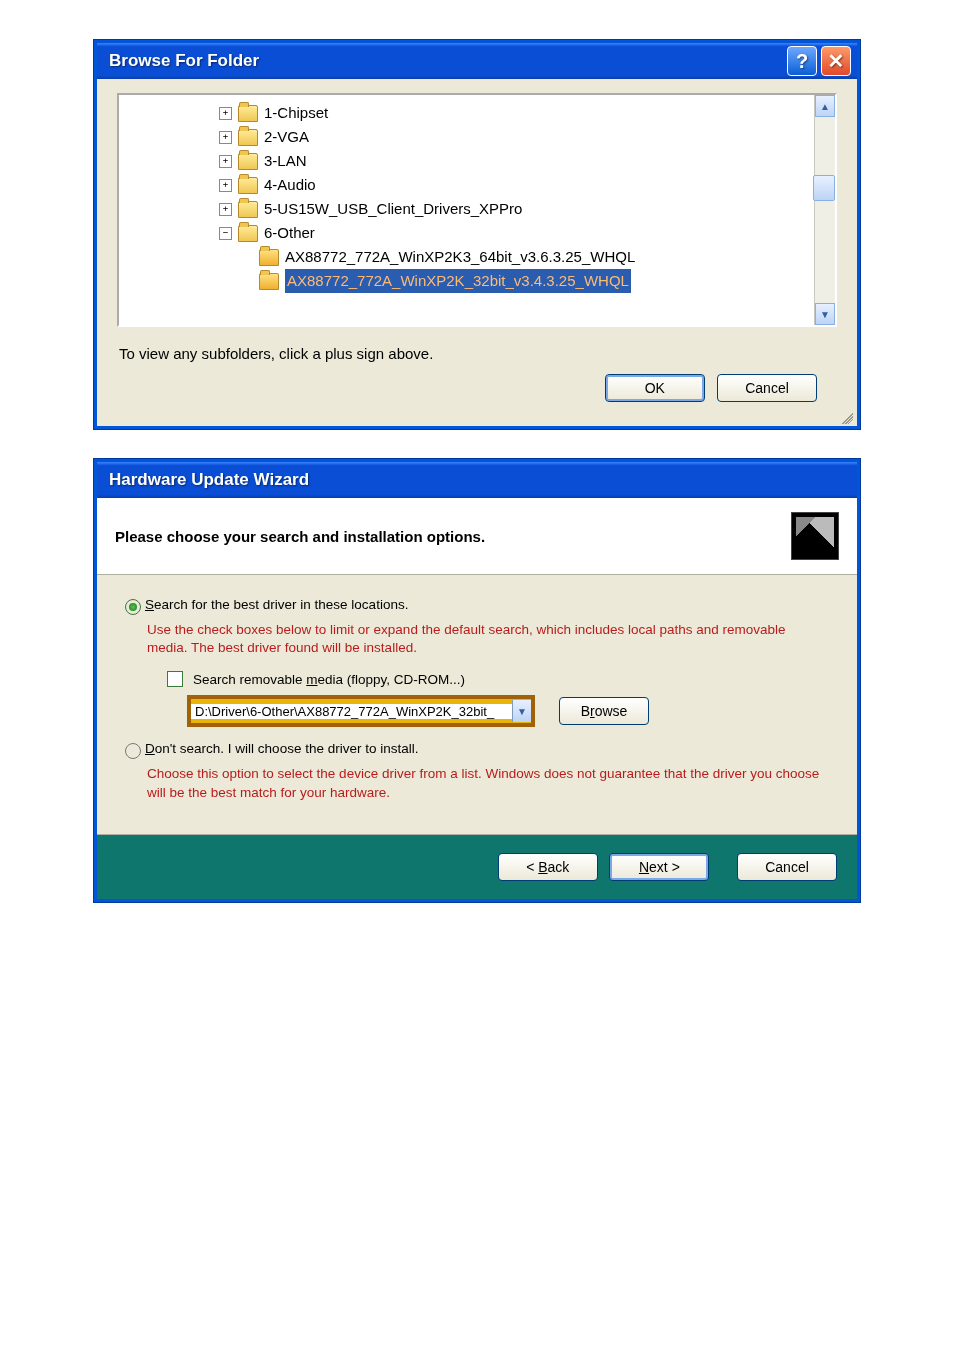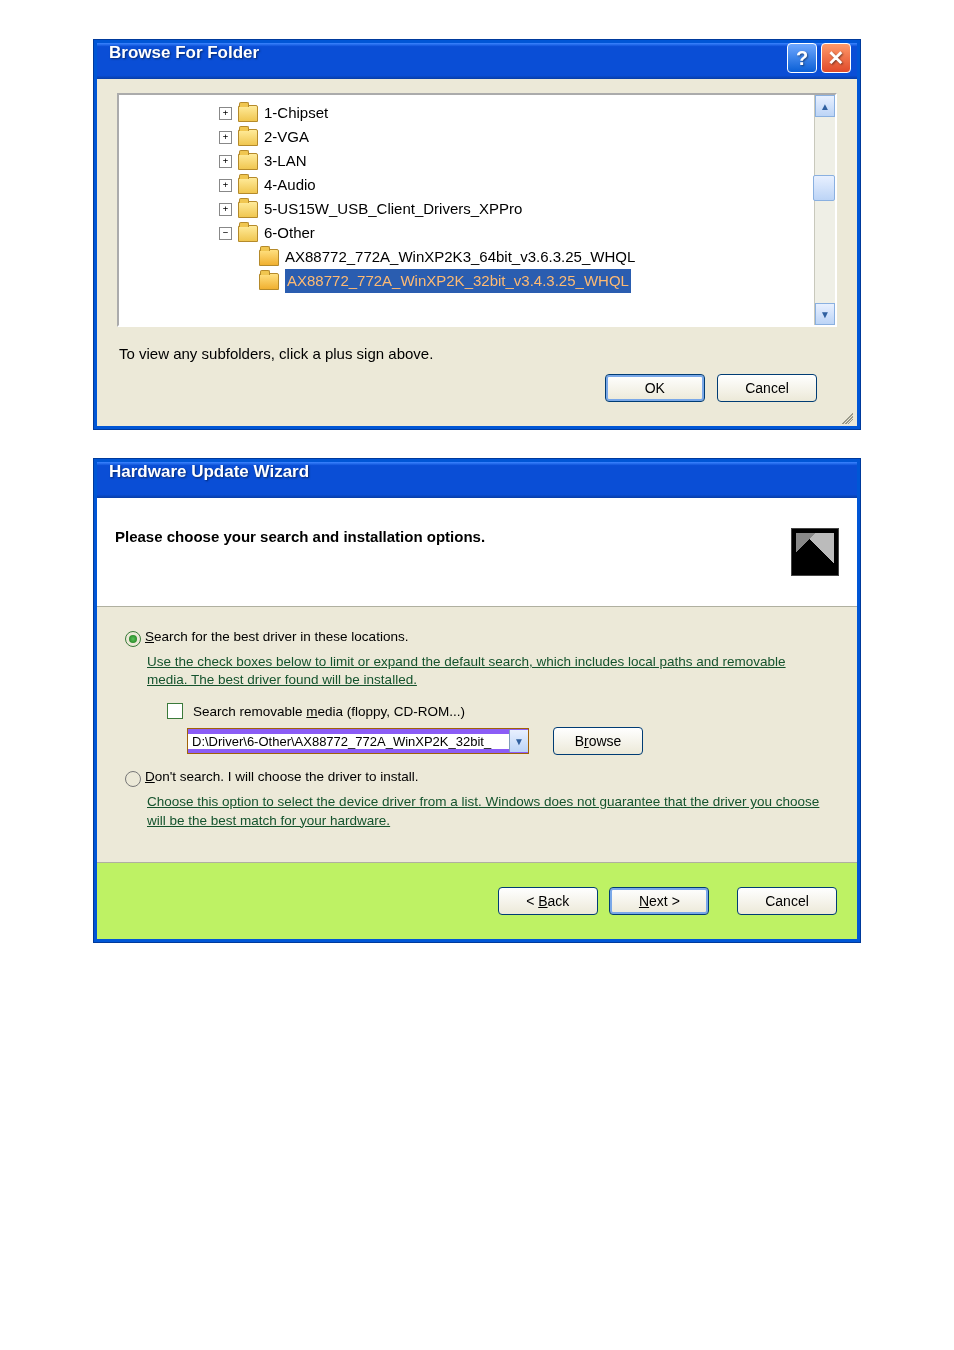--- a/index.html
+++ b/index.html
@@ -15,21 +15,21 @@
     margin: 0 auto 30px auto;
     border: 3px solid #0056d6;
     background: #ece9d8;
     box-shadow: 0 0 0 1px #003a9c;
   }
   .titlebar {
     background: linear-gradient(to bottom, #3a84ff 0%, #0a4ed6 10%, #0a4ed6 90%, #083da6 100%);
     color: #fff;
     height: 36px;
     display: flex;
-    align-items: flex-start;
+    align-items: center;
     padding: 0 6px 0 12px;
     font-weight: bold;
     font-size: 17px;
     text-shadow: 1px 1px 2px rgba(0,0,0,0.5);
   }
   .titlebar .title { flex: 1; }
   .titlebar .ctlbtn {
     width: 28px;
     height: 28px;
     margin-left: 4px;
@@ -136,23 +136,23 @@
     font-size: 14px;
     margin-left: 8px;
     padding: 0 12px;
     cursor: pointer;
   }
   .xp-btn.default { box-shadow: 0 0 0 2px #7aa8e8 inset; }
 
   
   .wizard-head {
     background: #fff;
-    padding: 30px 18px;
+    padding: 14px 18px;
     display:flex;
-    align-items:flex-start;
+    align-items:center;
     border-bottom: 1px solid #b0b0a0;
   }
   .wizard-head .hlabel { font-weight: bold; font-size: 15px; flex:1; }
   .wizard-icon {
     width: 46px; height: 46px;
     background: #000;
     border: 1px solid #444;
     position: relative;
     overflow: hidden;
   }
@@ -180,23 +180,22 @@
     flex-shrink:0;
   }
   .radio.checked::after {
     content:""; position:absolute; inset:3px;
     background: radial-gradient(circle,#58c058,#1a7a1a);
     border-radius:50%;
   }
   .radio.unchecked { border-color:#777; }
   .desc {
     margin: 6px 0 14px 22px;
-    color:#14532d;
+    color:#b91c1c;
     line-height:1.35;
-    text-decoration:underline;
   }
   .subopts { margin-left: 42px; }
   .check-row { display:flex; align-items:center; gap:10px; margin: 6px 0; }
   .chk {
     width:14px; height:14px;
     border:1px solid #3a7a3a;
     background:#fff;
     position:relative;
     flex-shrink:0;
   }
@@ -204,44 +203,44 @@
     content:"✓";
     position:absolute; top:-3px; left:0;
     color:#1a8a1a; font-size:14px; font-weight:bold;
   }
   .pathrow {
     display:flex; align-items:center; gap:16px;
     margin: 8px 0 8px 20px;
   }
   .combo {
     display:flex; align-items:center;
-    border:1px solid #a16207;
-    background:#8b5cf6;
+    border:4px solid #a16207;
+    background:#eab308;
     height:24px;
     width: 340px;
     font-size:13px;
     justify-content:space-between;
   }
   .combo input {
     border:none; outline:none; flex:1;
     padding:0 4px; font-size:13px;
     font-family: inherit;
   }
   .combo-btn {
     width:18px; height:22px;
     background:linear-gradient(#e8f0ff,#bcd4f6);
     border-left:1px solid #7f9db9;
     display:flex; align-items:center; justify-content:center;
     font-size:10px; color:#3060a0;
   }
   .wizard-footer {
     border-top: 1px solid #b0b0a0;
-    padding: 24px 20px;
+    padding: 18px 20px;
     text-align: right;
-    background:#bef264;
+    background:#0f766e;
   }
   .u { text-decoration: underline; }
   .resize-grip {
     position:absolute; right:4px; bottom:2px;
     width:14px; height:14px;
     background:
       linear-gradient(135deg, transparent 60%, #9a9a8a 60%, #9a9a8a 65%, transparent 65%),
       linear-gradient(135deg, transparent 70%, #9a9a8a 70%, #9a9a8a 75%, transparent 75%),
       linear-gradient(135deg, transparent 80%, #9a9a8a 80%, #9a9a8a 85%, transparent 85%);
   }

